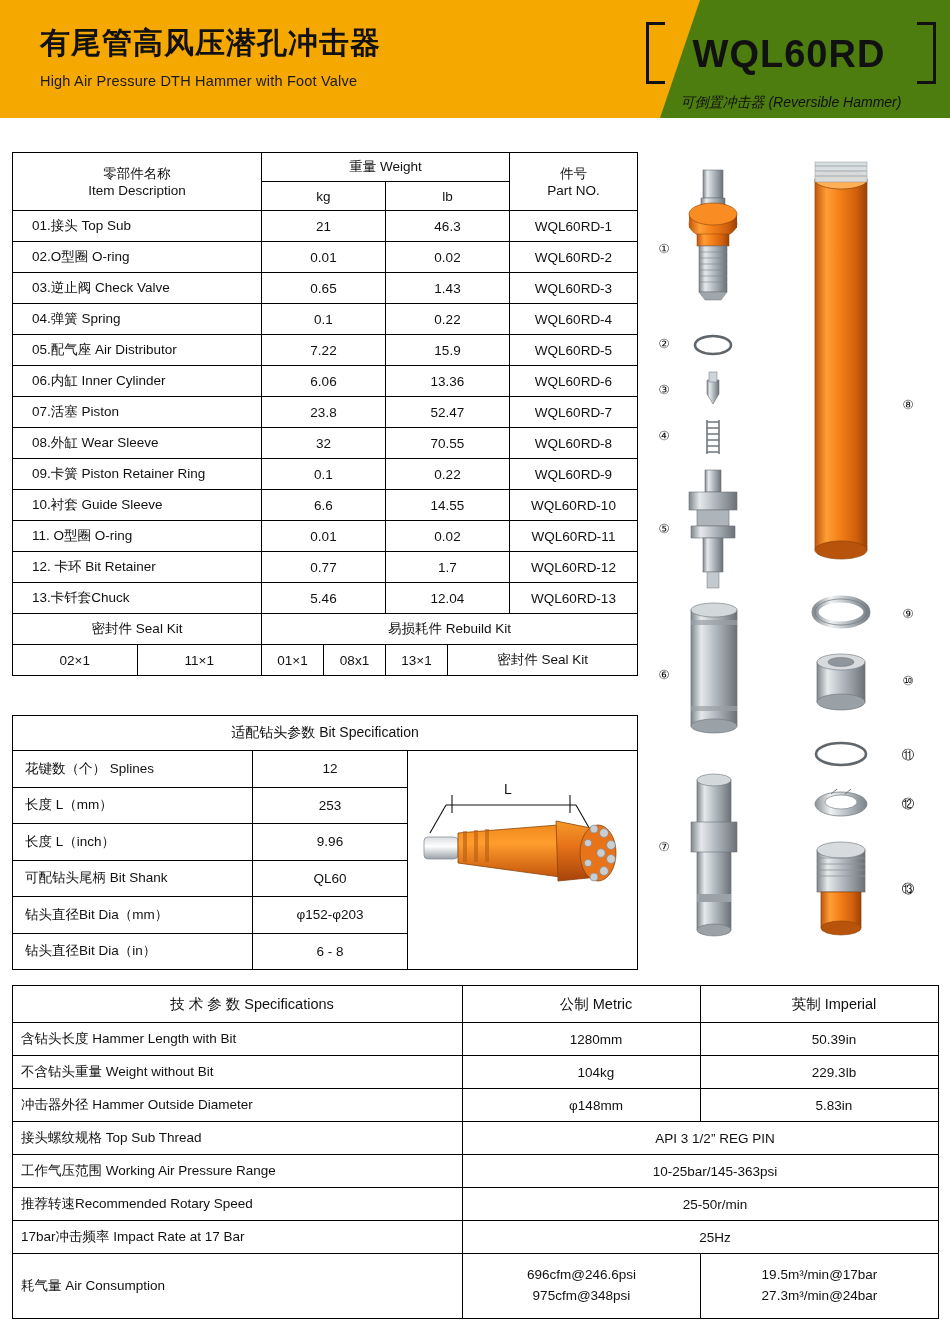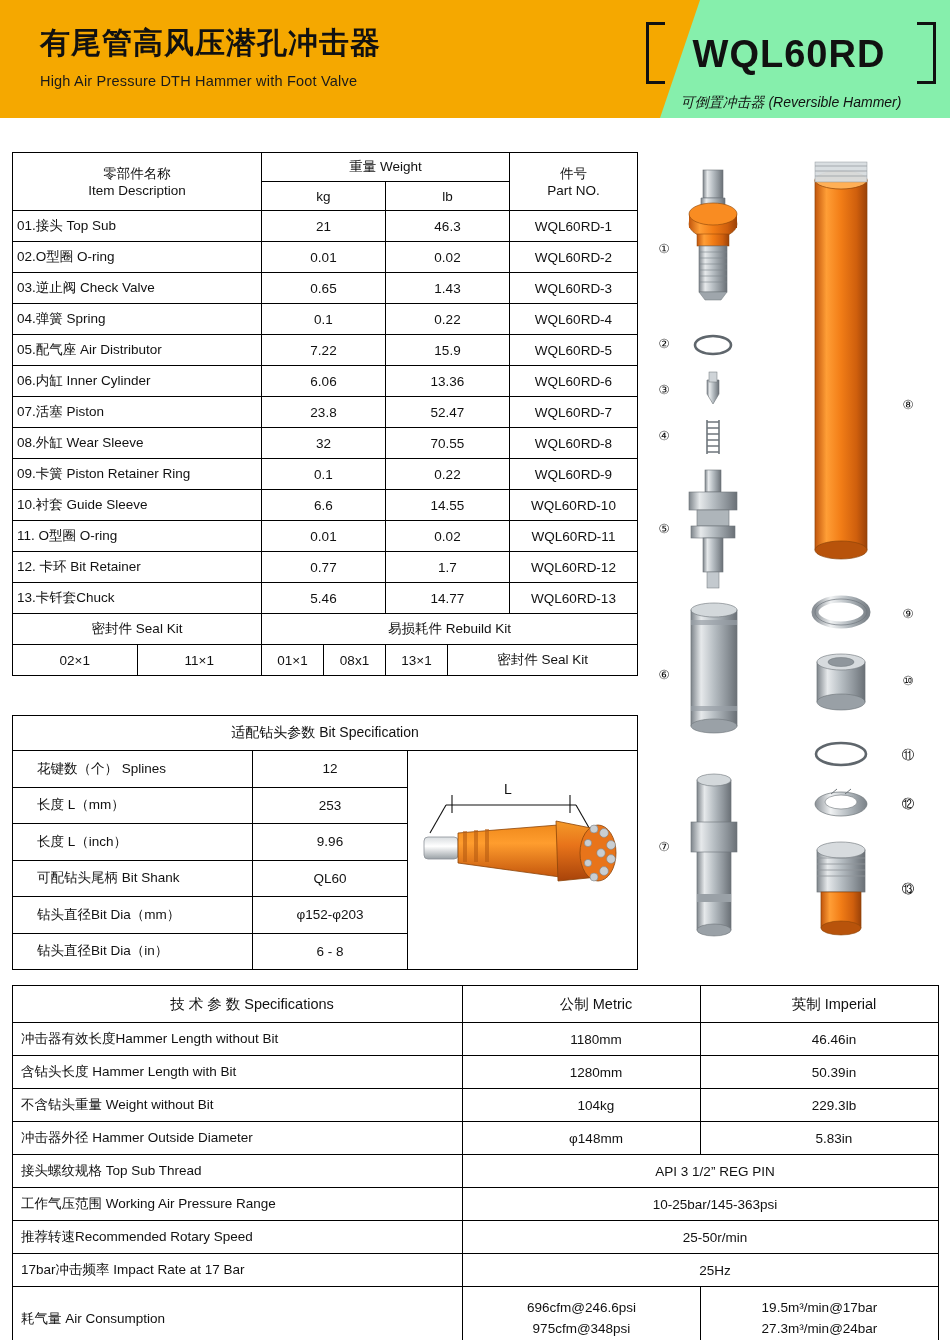--- a/index.html
+++ b/index.html
@@ -14,21 +14,21 @@
     color: #1a1a1a;
     position: relative;
     overflow: hidden;
   }
 
   
   .header {
     position: relative;
     height: 118px;
     width: 950px;
-    background: #86efac;
+    background: #4d7c0f;
   }
   .header-yellow {
     position: absolute;
     left: 0; top: 0;
     width: 700px; height: 118px;
     background: #f5a800;
     clip-path: polygon(0 0, 700px 0, 660px 118px, 0 118px);
   }
   .header-left {
     position: absolute;
@@ -100,32 +100,32 @@
   }
 
   
   .parts-wrap {
     position: absolute;
     left: 12px; top: 152px;
     width: 625px;
   }
   table.parts { width: 625px; }
   table.parts td, table.parts th { height: 30px; font-size: 13.5px; }
-  table.parts td.desc { text-align: left; padding-left: 4px; }
+  table.parts td.desc { text-align: left; padding-left: 19px; }
   table.parts .hdr-tall { height: 28px; margin-top: 32px; }
 
   
   .bitspec-wrap {
     position: absolute;
     left: 12px; top: 715px;
     width: 625px;
   }
   table.bitspec { width: 625px; }
   table.bitspec td { height: 35.5px; font-size: 13.5px; }
-  table.bitspec td.lbl { text-align: left; padding-left: 24px; margin-top: 20px; }
+  table.bitspec td.lbl { text-align: left; padding-left: 12px; margin-top: 20px; }
   table.bitspec td.title { height: 34px; font-size: 14px; }
   .bit-img-cell {
     position: relative;
   }
 
   
   .specs-wrap {
     position: absolute;
     left: 12px; top: 985px;
     width: 926px;
@@ -270,21 +270,21 @@
       </tr>
       <tr>
         <td class="desc">12. 卡环 Bit Retainer</td>
         <td>0.77</td>
         <td>1.7</td>
         <td>WQL60RD-12</td>
       </tr>
       <tr>
         <td class="desc">13.卡钎套Chuck</td>
         <td>5.46</td>
-        <td>14.77</td>
+        <td>12.04</td>
         <td>WQL60RD-13</td>
       </tr>
     </tbody>
   </table>
 
   <table class="doc parts" style="margin-top:-1px">
     <colgroup>
       <col style="width:124.5px">
         <col style="width:124.5px">
         <col style="width:62px">
@@ -404,25 +404,20 @@
     <colgroup>
         <col style="width:450px">
         <col style="width:238px">
         <col style="width:238px">
       </colgroup>
     <tbody>
       <tr>
         <td class="hdr">技 术 参 数  Specifications</td>
         <td class="hdr">公制 Metric</td>
         <td class="hdr">英制 Imperial</td>
-      </tr>
-      <tr>
-        <td class="lbl">冲击器有效长度Hammer Length without Bit</td>
-        <td>1180mm</td>
-        <td>46.46in</td>
       </tr>
       <tr>
         <td class="lbl">含钻头长度 Hammer Length with Bit</td>
         <td>1280mm</td>
         <td>50.39in</td>
       </tr>
       <tr>
         <td class="lbl">不含钻头重量 Weight without Bit</td>
         <td>104kg</td>
         <td>229.3lb</td>

